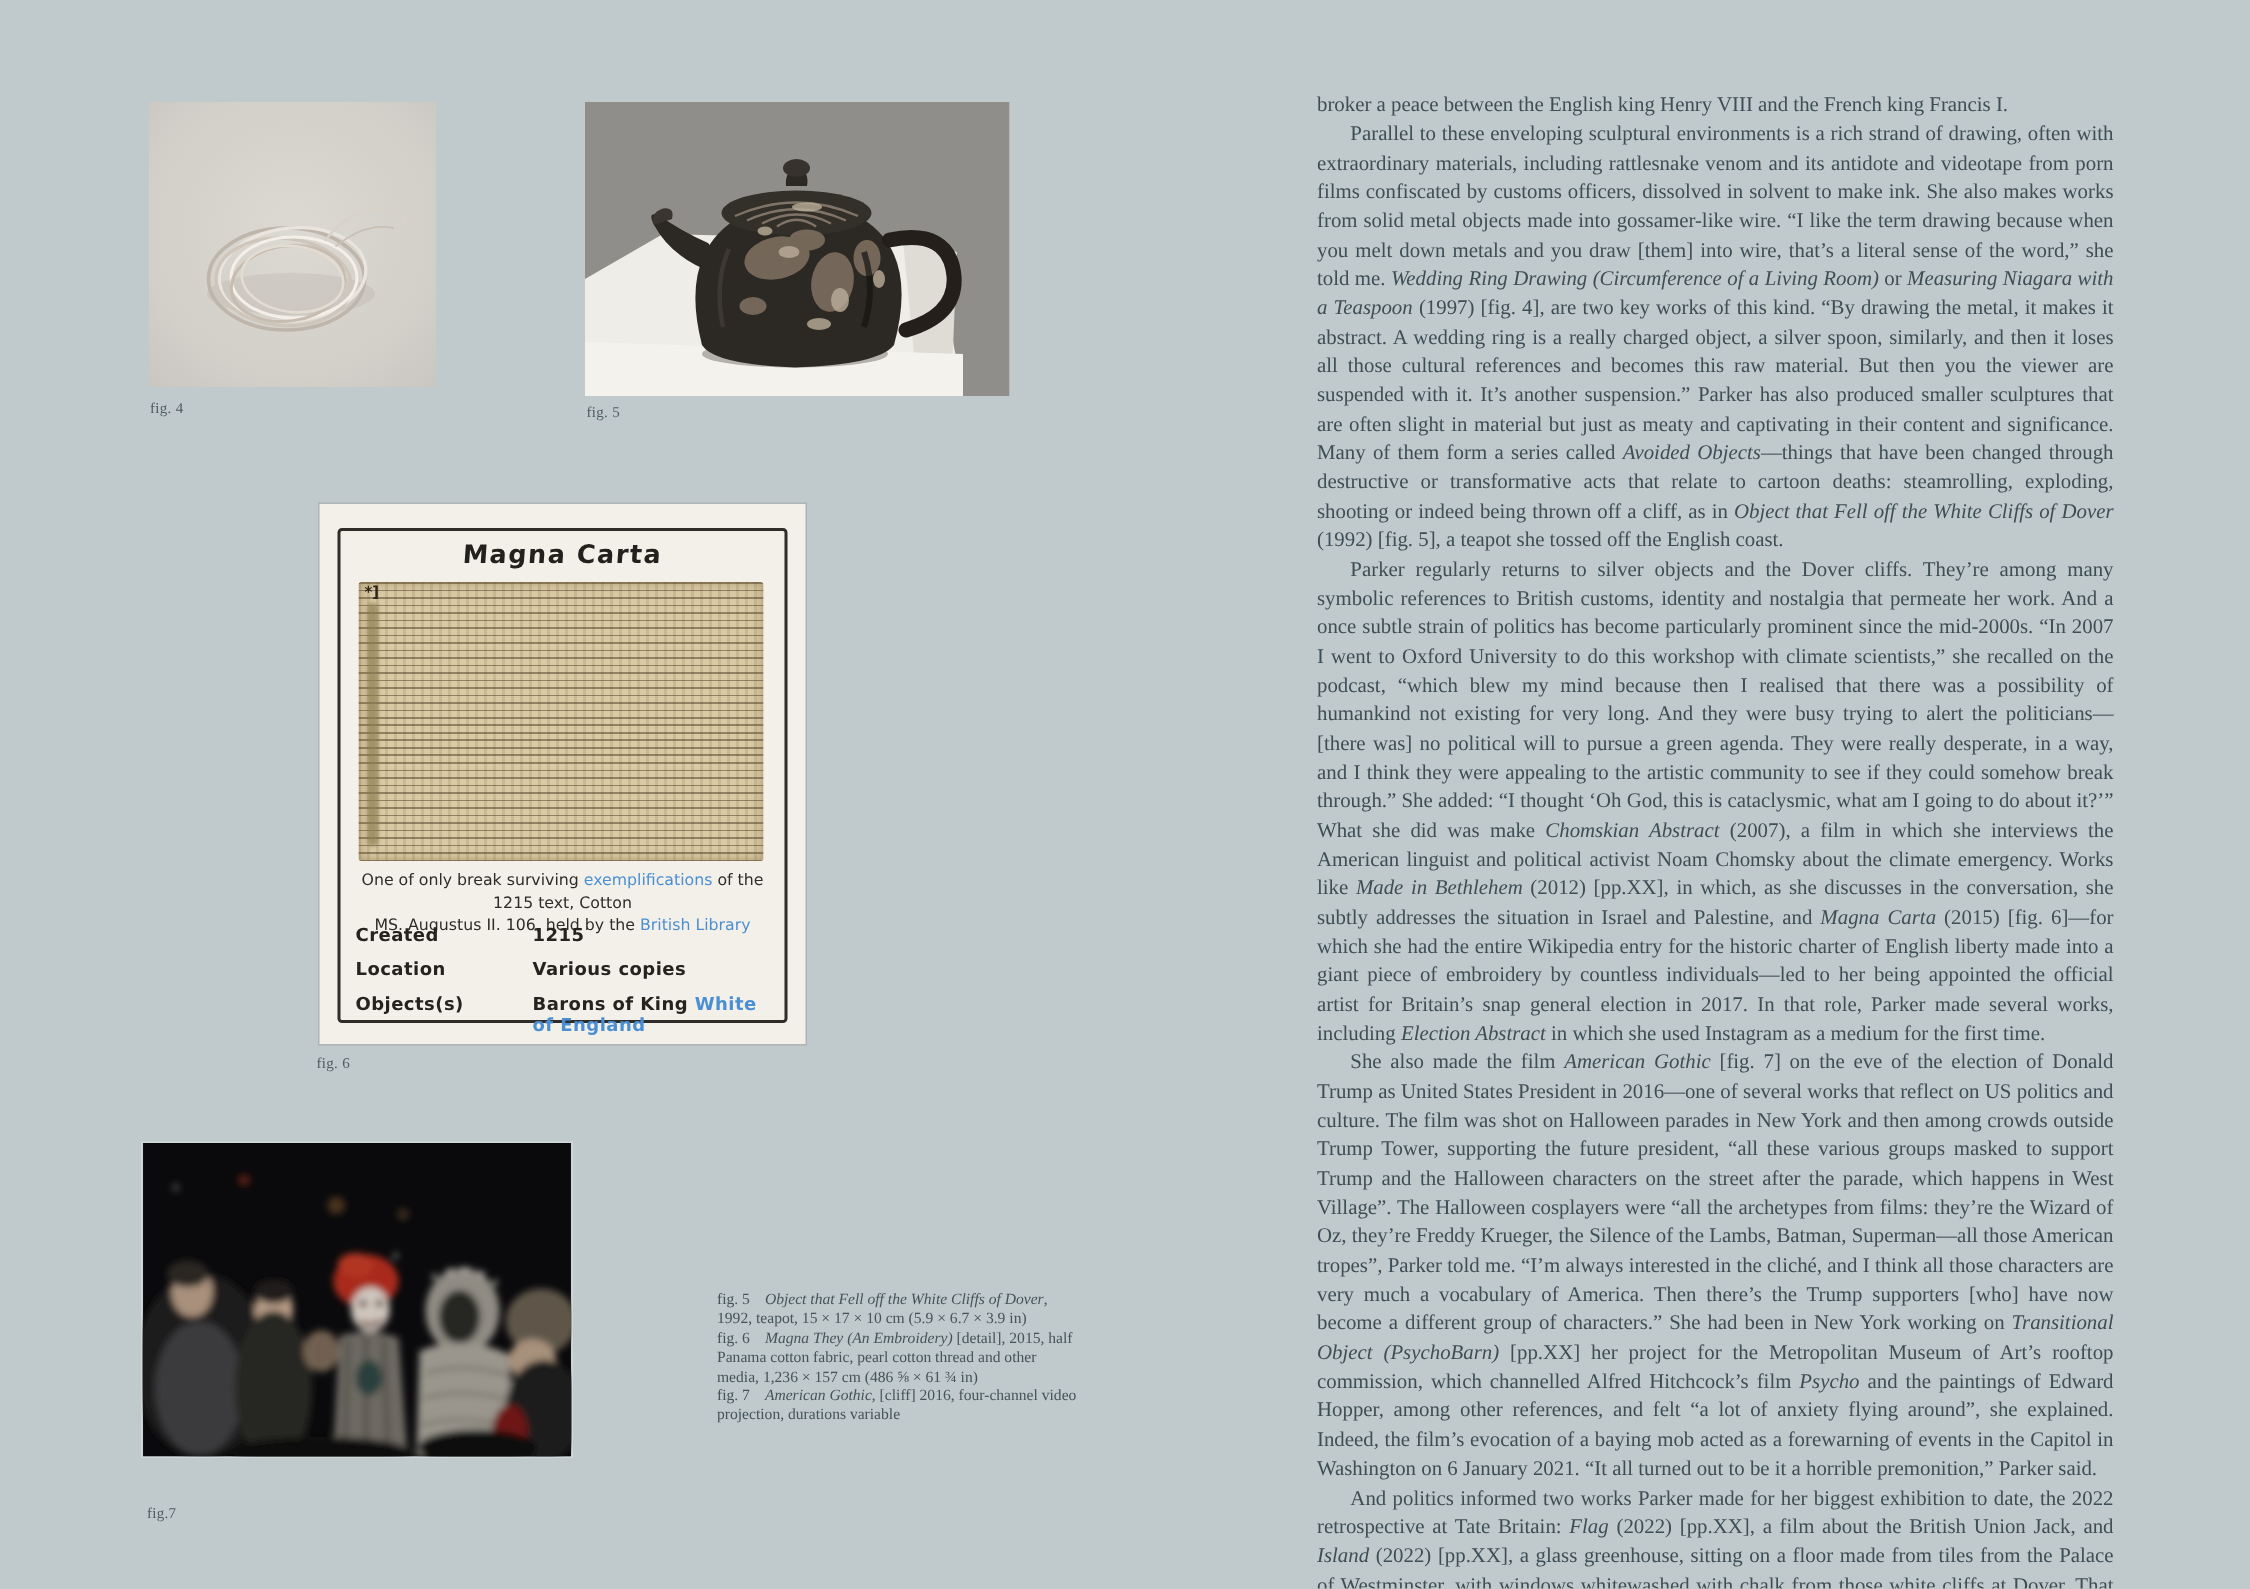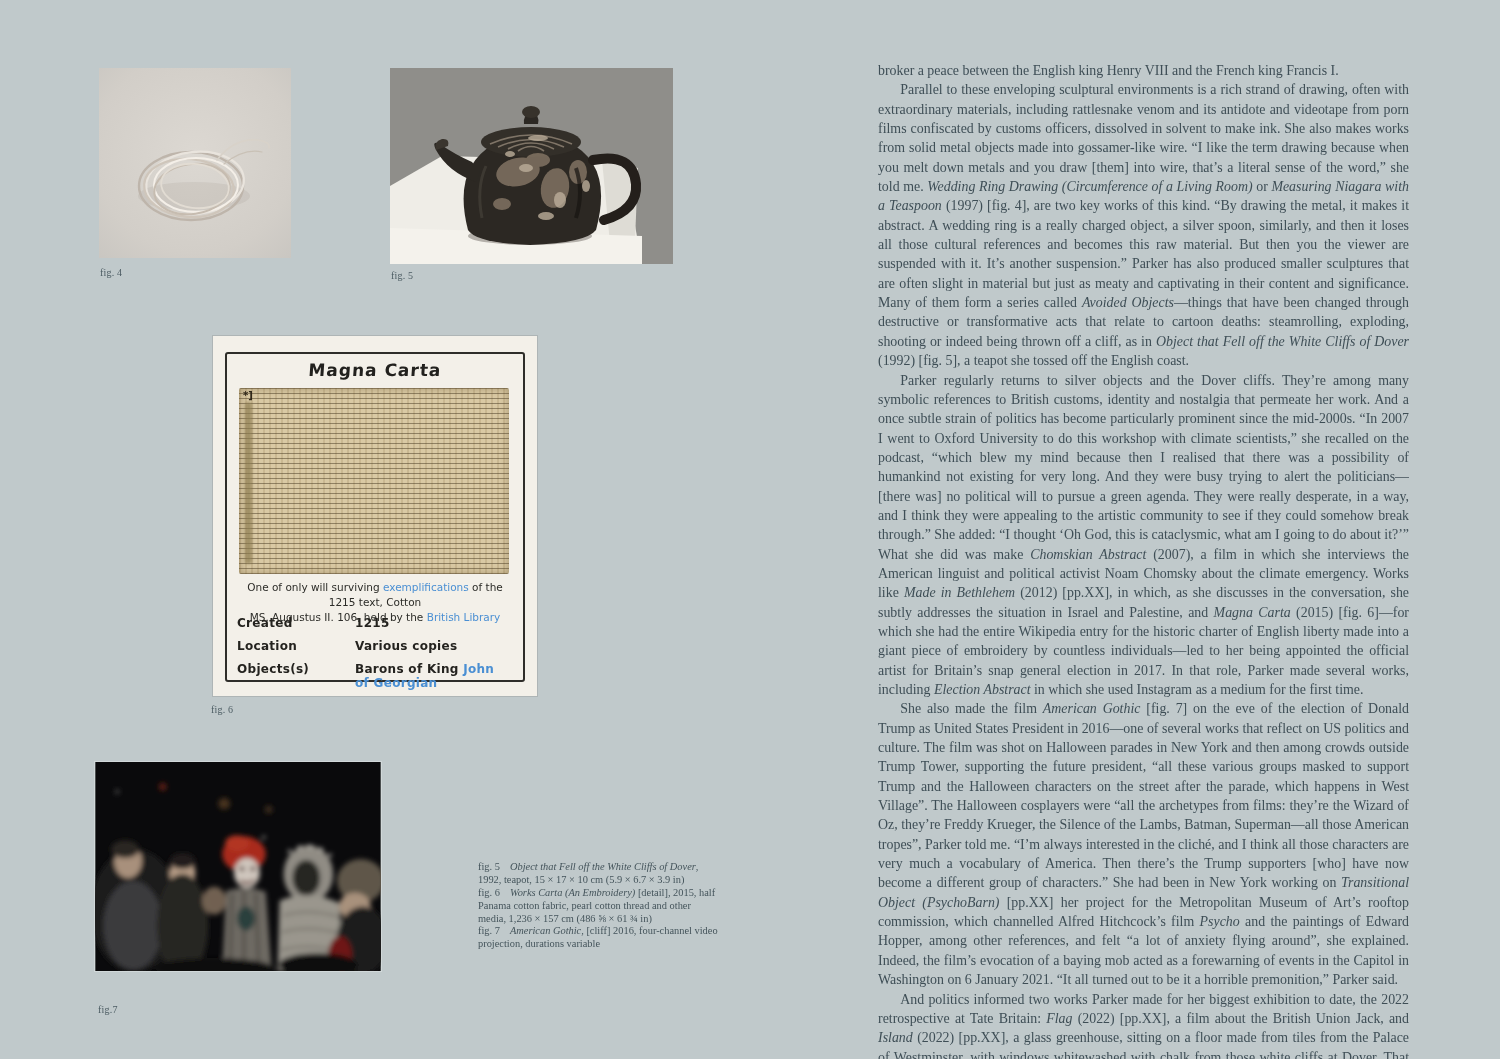--- a/index.html
+++ b/index.html
@@ -151,35 +151,35 @@
 <div class="abs fig-label" style="left:391px;top:270px;">fig. 5</div>
 
 <div class="abs mc-panel" style="left:213px;top:336px;width:324px;height:360px;">
   <div class="mc-inner">
     <div class="mc-title">Magna Carta</div>
     <div class="mc-textblock">
       <div class="mc-mark">*]</div>
       <div class="mc-streak"></div>
     </div>
     <div class="mc-cap">
-      <div class="line1"><span>One of only will surviving </span><span class="mc-blue">exemplifications</span><span> of the 1215 text, Cotton</span></div>
+      <div class="line1"><span>One of only break surviving </span><span class="mc-blue">exemplifications</span><span> of the 1215 text, Cotton</span></div>
       <div class="line2"><span>MS. Augustus II. 106, held by the </span><span class="mc-blue">British Library</span></div>
     </div>
     <div class="mc-table">
       <div class="mc-row">
         <span class="lbl">Created</span>
         <span class="val"><span>1215</span></span>
       </div>
       <div class="mc-row">
         <span class="lbl">Location</span>
         <span class="val"><span>Various copies</span></span>
       </div>
       <div class="mc-row">
         <span class="lbl">Objects(s)</span>
-        <span class="val"><span>Barons of King </span><span class="mc-blue">John of Georgian</span></span>
+        <span class="val"><span>Barons of King </span><span class="mc-blue">White of England</span></span>
       </div>
     </div>
   </div>
 </div>
 <div class="abs fig-label" style="left:211px;top:704px;">fig. 6</div>
 
 <div class="abs" style="left:94px;top:761px;width:288px;height:211px;">
   <svg class="photo" width="288" height="211" viewBox="0 0 288 211" style="border:1px solid rgba(230,235,235,0.45);box-sizing:border-box;">
     <defs>
       <filter id="blur7" x="-20%" y="-20%" width="140%" height="140%">
@@ -235,21 +235,21 @@
       <ellipse cx="247" cy="196" rx="12" ry="20" fill="#6e1713"></ellipse>
       <ellipse cx="225" cy="205" rx="40" ry="12" fill="#101010"></ellipse>
       <ellipse cx="120" cy="208" rx="60" ry="10" fill="#0c0c0c"></ellipse>
     </g>
   </svg>
 </div>
 <div class="abs fig-label" style="left:98px;top:1004px;">fig.7</div>
 
 <div class="abs captions" style="left:478px;top:861px;">
   <p class="cap"><span class="cap-label">fig. 5</span><span><em>Object that Fell off the White Cliffs of Dover</em><span>, 1992, teapot, 15 × 17 × 10 cm (5.9 × 6.7 × 3.9 in)</span></span></p>
-  <p class="cap"><span class="cap-label">fig. 6</span><span><em>Works Carta (An Embroidery)</em><span> [detail], 2015, half Panama cotton fabric, pearl cotton thread and other media, 1,236 × 157 cm (486 ⅝ × 61 ¾ in)</span></span></p>
+  <p class="cap"><span class="cap-label">fig. 6</span><span><em>Magna They (An Embroidery)</em><span> [detail], 2015, half Panama cotton fabric, pearl cotton thread and other media, 1,236 × 157 cm (486 ⅝ × 61 ¾ in)</span></span></p>
   <p class="cap"><span class="cap-label">fig. 7</span><span><em>American Gothic</em><span>, [cliff] 2016, four-channel video projection, durations variable</span></span></p>
 </div>
 
 <div class="abs article" style="left:878px;top:61px;">
   <p class="no-indent"><span>broker a peace between the English king Henry VIII and the French king Francis I.</span></p>
   <p><span>Parallel to these enveloping sculptural environments is a rich strand of drawing, often with extraordinary materials, including rattlesnake venom and its antidote and videotape from porn films confiscated by customs officers, dissolved in solvent to make ink. She also makes works from solid metal objects made into gossamer-like wire. “I like the term drawing because when you melt down metals and you draw [them] into wire, that’s a literal sense of the word,” she told me. </span><em>Wedding Ring Drawing (Circumference of a Living Room)</em><span> or </span><em>Measuring Niagara with a Teaspoon</em><span> (1997) [fig. 4], are two key works of this kind. “By drawing the metal, it makes it abstract. A wedding ring is a really charged object, a silver spoon, similarly, and then it loses all those cultural references and becomes this raw material. But then you the viewer are suspended with it. It’s another suspension.” Parker has also produced smaller sculptures that are often slight in material but just as meaty and captivating in their content and significance.  Many of them form a series called </span><em>Avoided Objects</em><span>—things that have been changed through destructive or transformative acts that relate to cartoon deaths: steamrolling, exploding, shooting or indeed being thrown off a cliff, as in </span><em>Object that Fell off the White Cliffs of Dover</em><span> (1992) [fig. 5], a teapot she tossed off the English coast.</span></p>
   <p><span>Parker regularly returns to silver objects and the Dover cliffs. They’re among many symbolic references to British customs, identity and nostalgia that permeate her work. And a once subtle strain of politics has become particularly prominent since the mid-2000s. “In 2007 I went to Oxford University to do this workshop with climate scientists,” she recalled on the podcast, “which blew my mind because then I realised that there was a possibility of humankind not existing for very long. And they were busy trying to alert the politicians—[there was] no political will to pursue a green agenda. They were really desperate, in a way, and I think they were appealing to the artistic community to see if they could somehow break through.”  She added: “I thought ‘Oh God, this is cataclysmic, what am I going to do about it?’” What she did was make </span><em>Chomskian Abstract</em><span> (2007), a film in which she interviews the American linguist and political activist Noam Chomsky about the climate emergency. Works like </span><em>Made in Bethlehem</em><span> (2012) [pp.XX], in which, as she discusses in the conversation, she subtly addresses the situation in Israel and Palestine, and </span><em>Magna Carta</em><span> (2015) [fig. 6]—for which she had the entire Wikipedia entry for the historic charter of English liberty made into a giant piece of embroidery by countless individuals—led to her being appointed the official artist for Britain’s snap general election in 2017. In that role, Parker made several works, including </span><em>Election Abstract</em><span> in which she used Instagram as a medium for the first time.</span></p>
   <p><span>She also made the film </span><em>American Gothic</em><span> [fig. 7] on the eve of the election of Donald Trump as United States President in 2016—one of several works that reflect on US politics and culture. The film was shot on Halloween parades in New York and then among crowds outside Trump Tower, supporting the future president, “all these various groups masked to support Trump and the Halloween characters on the street after the parade, which happens in West Village”. The Halloween cosplayers were “all the archetypes from films: they’re the Wizard of Oz, they’re Freddy Krueger, the Silence of the Lambs, Batman, Superman—all those American tropes”, Parker told me. “I’m always interested in the cliché, and I think all those characters are very much a vocabulary of America. Then there’s the Trump supporters [who] have now become a different group of characters.” She had been in New York working on </span><em>Transitional Object (PsychoBarn)</em><span> [pp.XX] her project for the Metropolitan Museum of Art’s rooftop commission, which channelled Alfred Hitchcock’s film </span><em>Psycho</em><span> and the paintings of Edward Hopper, among other references, and felt “a lot of anxiety flying around”, she explained. Indeed, the film’s evocation of a baying mob acted as a forewarning of events in the Capitol in Washington on 6 January 2021. “It all turned out to be it a horrible premonition,” Parker said.</span></p>
   <p><span>And politics informed two works Parker made for her biggest exhibition to date, the 2022 retrospective at Tate Britain: </span><em>Flag</em><span> (2022) [pp.XX], a film about the British Union Jack, and </span><em>Island</em><span> (2022) [pp.XX], a glass greenhouse, sitting on a floor made from tiles from the Palace of Westminster, with windows whitewashed with chalk from those white cliffs at Dover. That the show effectively began with an exploded shed and ended with a whitewashed greenhouse reflects the interwoven and cumulative power of Parker’s body of work.</span></p>
 </div>

